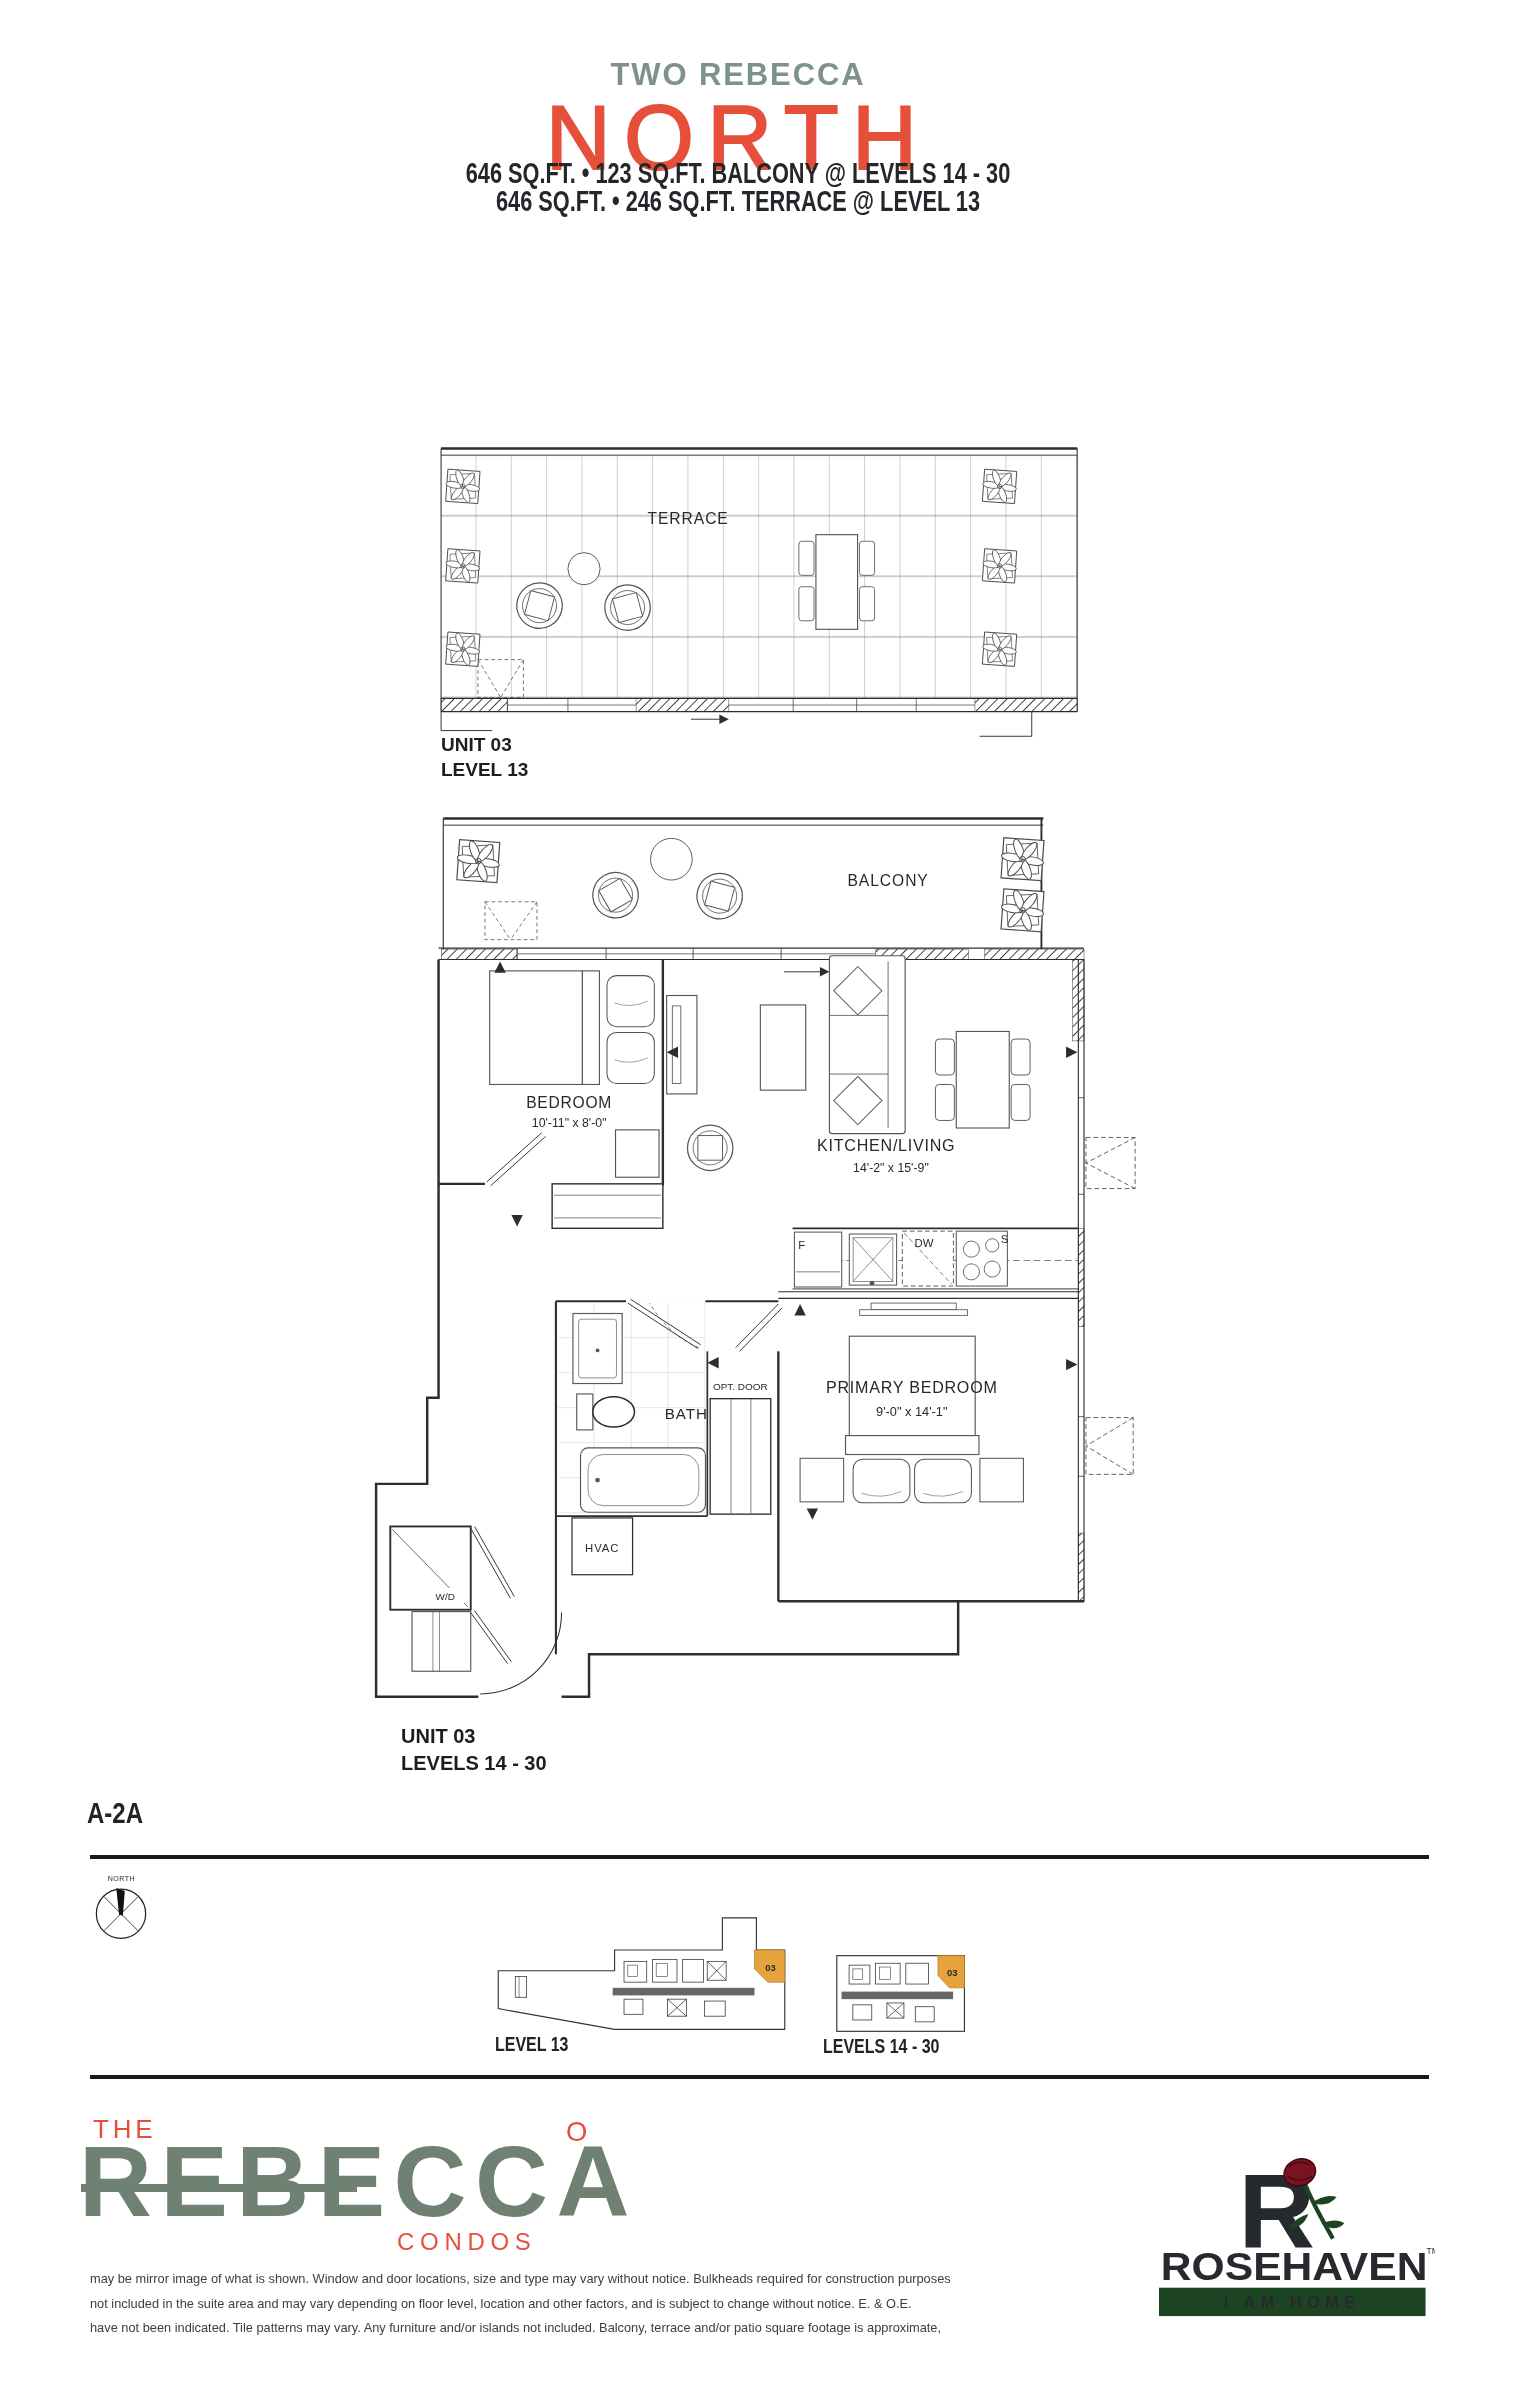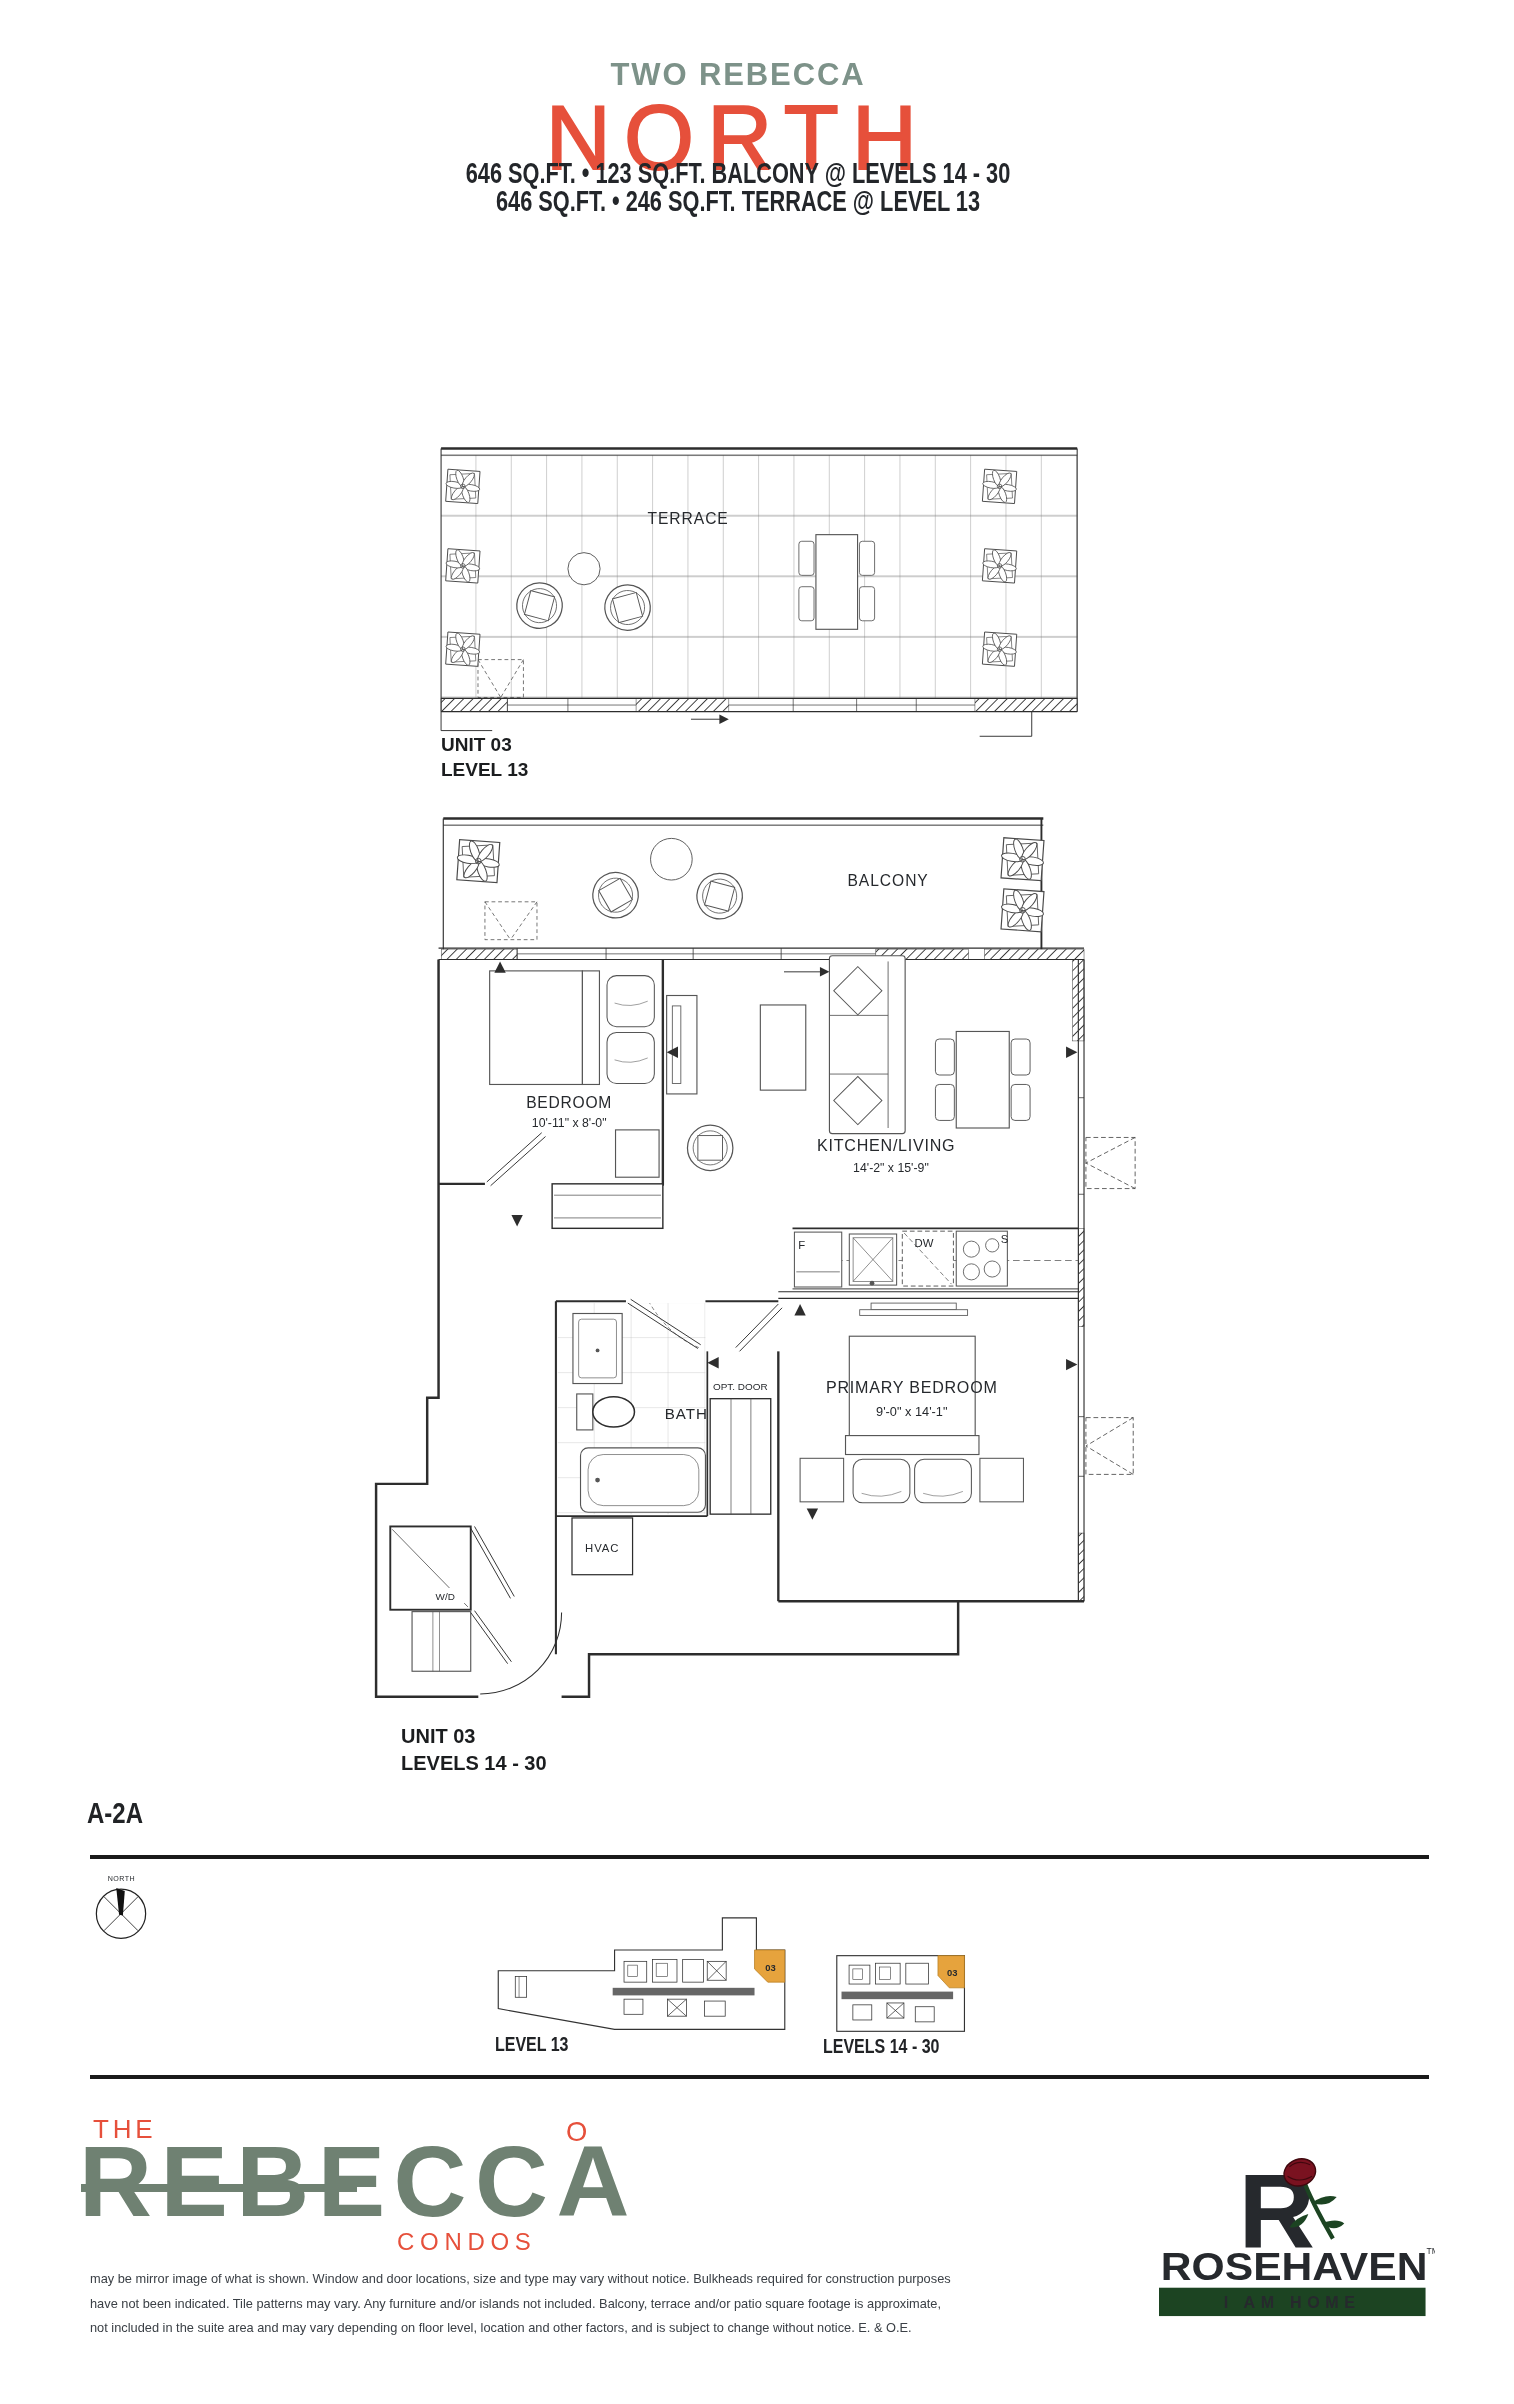--- a/index.html
+++ b/index.html
@@ -411,18 +411,18 @@
       <path d="M 138 24 q 10 -8 22 -2 M 136 34 q 12 8 26 0" stroke="#40080e" stroke-width="1.2" fill="none"></path>
     </g>
     <text x="2" y="144" font-family="Liberation Serif, serif" font-weight="bold" font-size="42" fill="#1c4422" textLength="282" lengthAdjust="spacingAndGlyphs">ROSEHAVEN</text>
     <text x="283" y="116" font-size="9" fill="#1c4422">TM</text>
     <rect x="0" y="152" width="282" height="30" fill="#1c4422"></rect>
     <text x="141" y="173" font-size="17" font-weight="bold" letter-spacing="6" fill="#ffffff" text-anchor="middle">I AM HOME</text>
   </svg>
 
   <div class="abs disclaimer">
     <div>may be mirror image of what is shown. Window and door locations, size and type may vary without notice. Bulkheads required for construction purposes</div>
+    <div>not included in the suite area and may vary depending on floor level, location and other factors, and is subject to change without notice. E. &amp; O.E.</div>
     <div>have not been indicated. Tile patterns may vary. Any furniture and/or islands not included. Balcony, terrace and/or patio square footage is approximate,</div>
-    <div>not included in the suite area and may vary depending on floor level, location and other factors, and is subject to change without notice. E. &amp; O.E.</div>
   </div>
 
 </div>
 
 
 </body></html>

